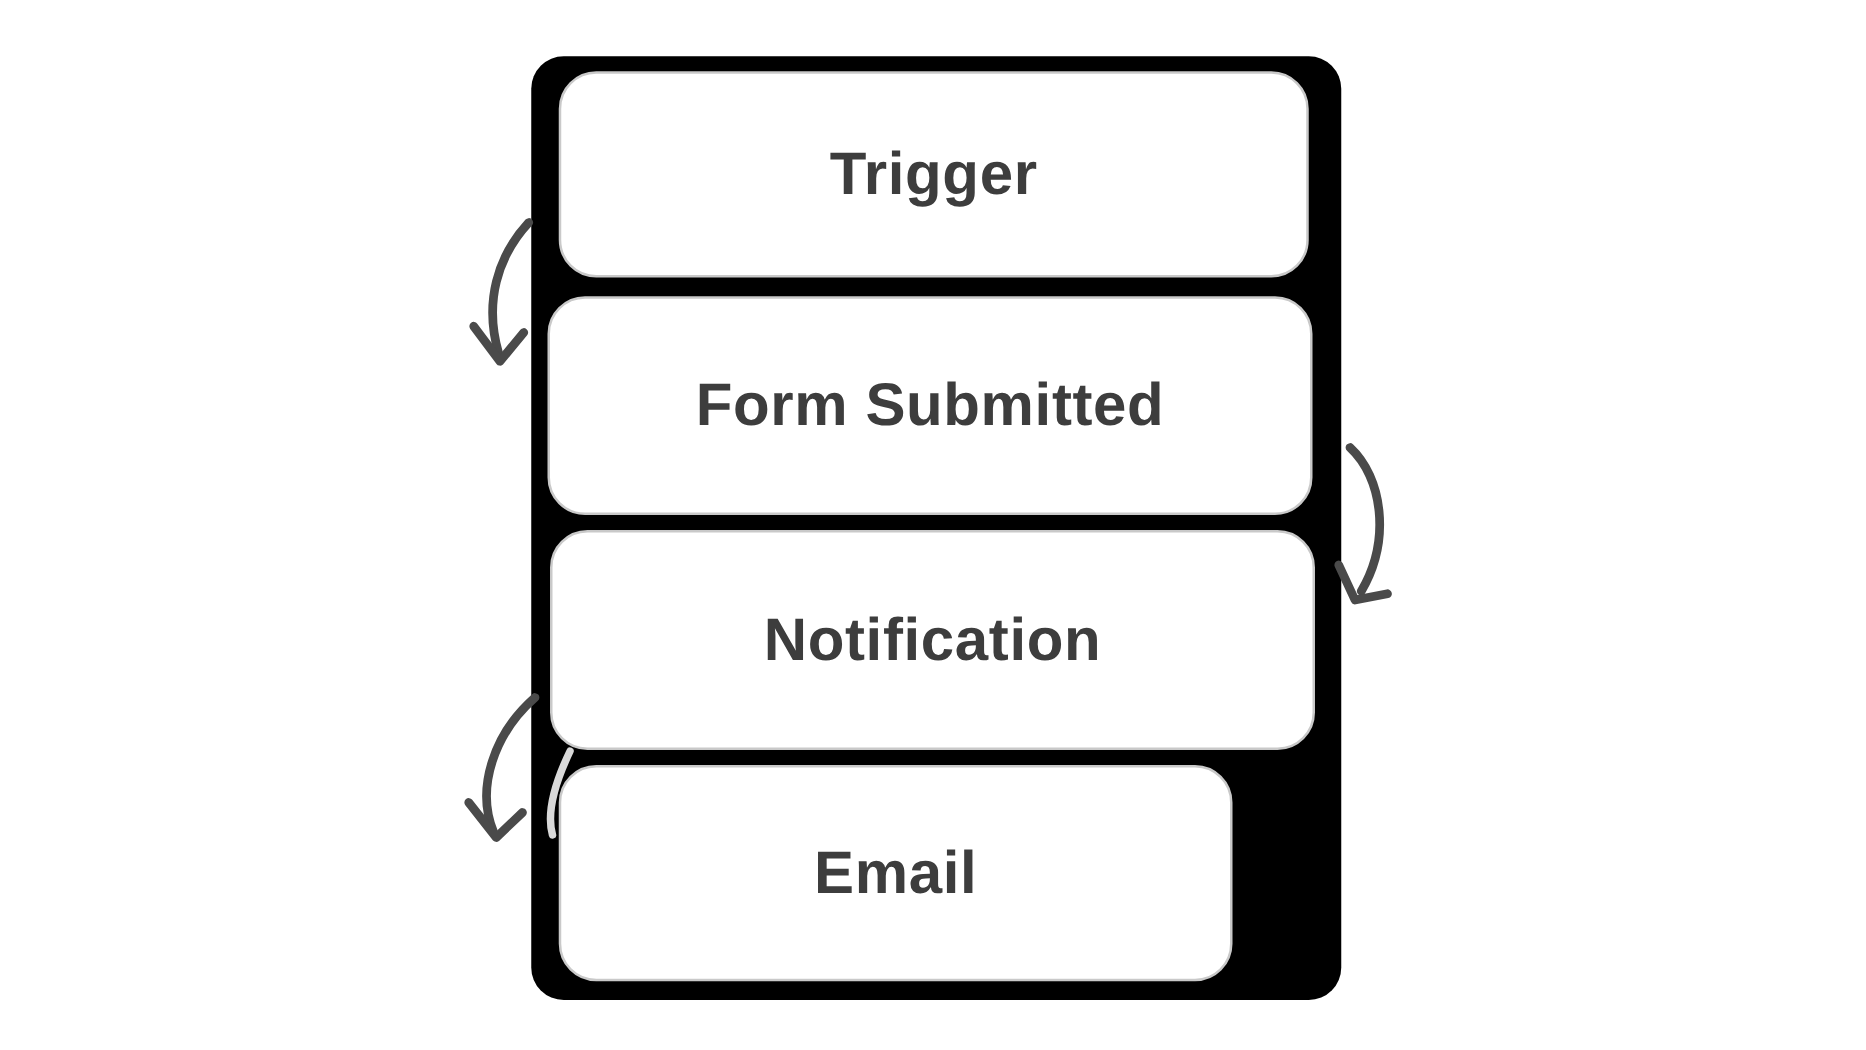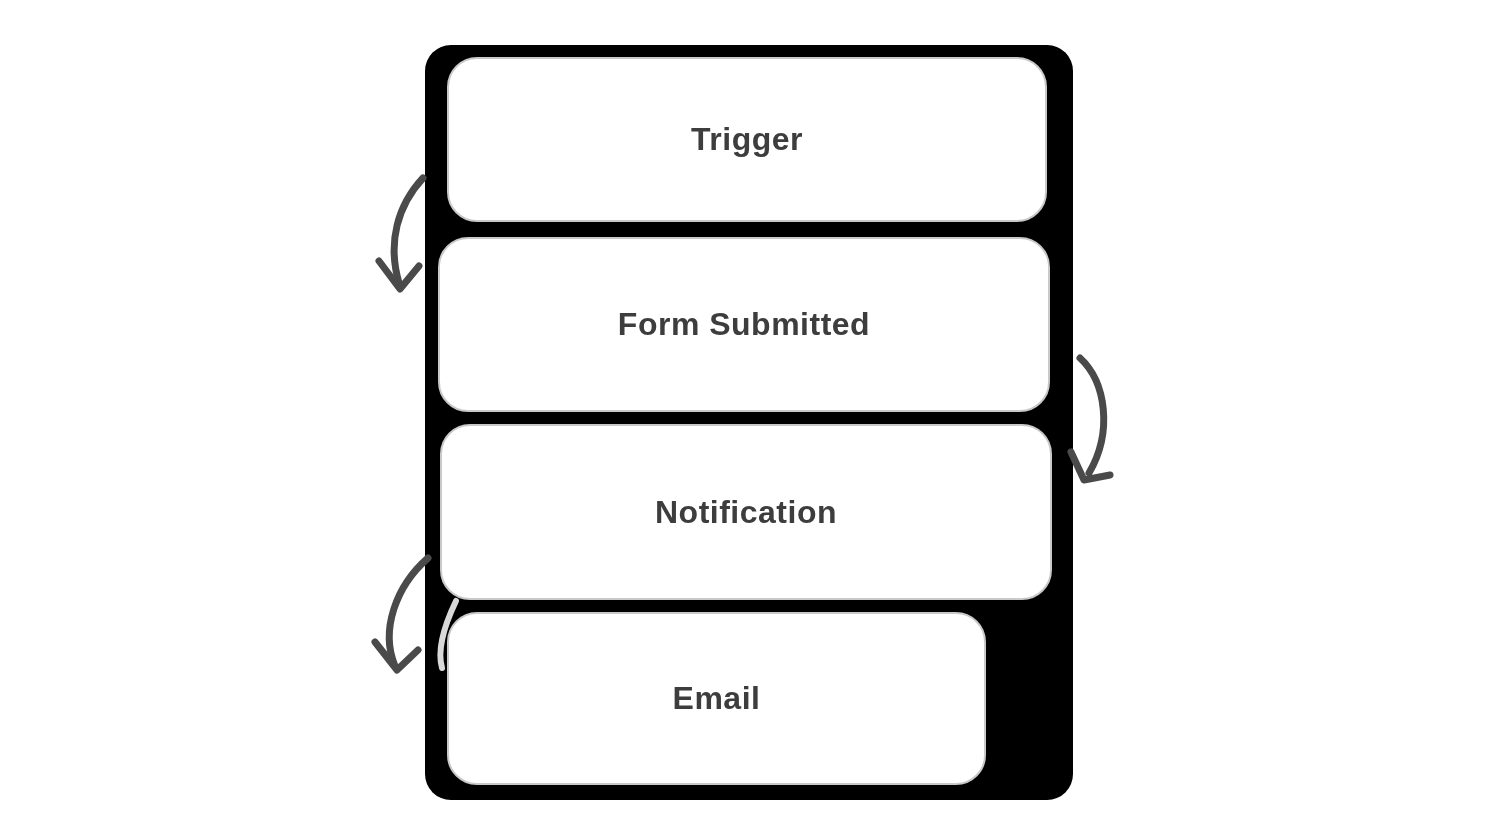--- a/index.html
+++ b/index.html
@@ -29,21 +29,21 @@
     background: #ffffff;
     border: 2px solid #c9c9c9;
     border-radius: 30px;
     box-sizing: border-box;
     display: flex;
     align-items: center;
     justify-content: center;
     box-shadow: 0 1px 2px rgba(0,0,0,0.15);
   }
   .node-label {
-    font-size: 32px;
+    font-size: 48px;
     font-weight: bold;
     color: #3d3d3d;
     letter-spacing: 0.5px;
     user-select: none;
   }
   .node-trigger       { left: 447px; top: 57px;  width: 600px; height: 165px; }
   .node-form          { left: 438px; top: 237px; width: 612px; height: 175px; }
   .node-notification  { left: 440px; top: 424px; width: 612px; height: 176px; }
   .node-email         { left: 447px; top: 612px; width: 539px; height: 173px; }
   .arrow-layer {

